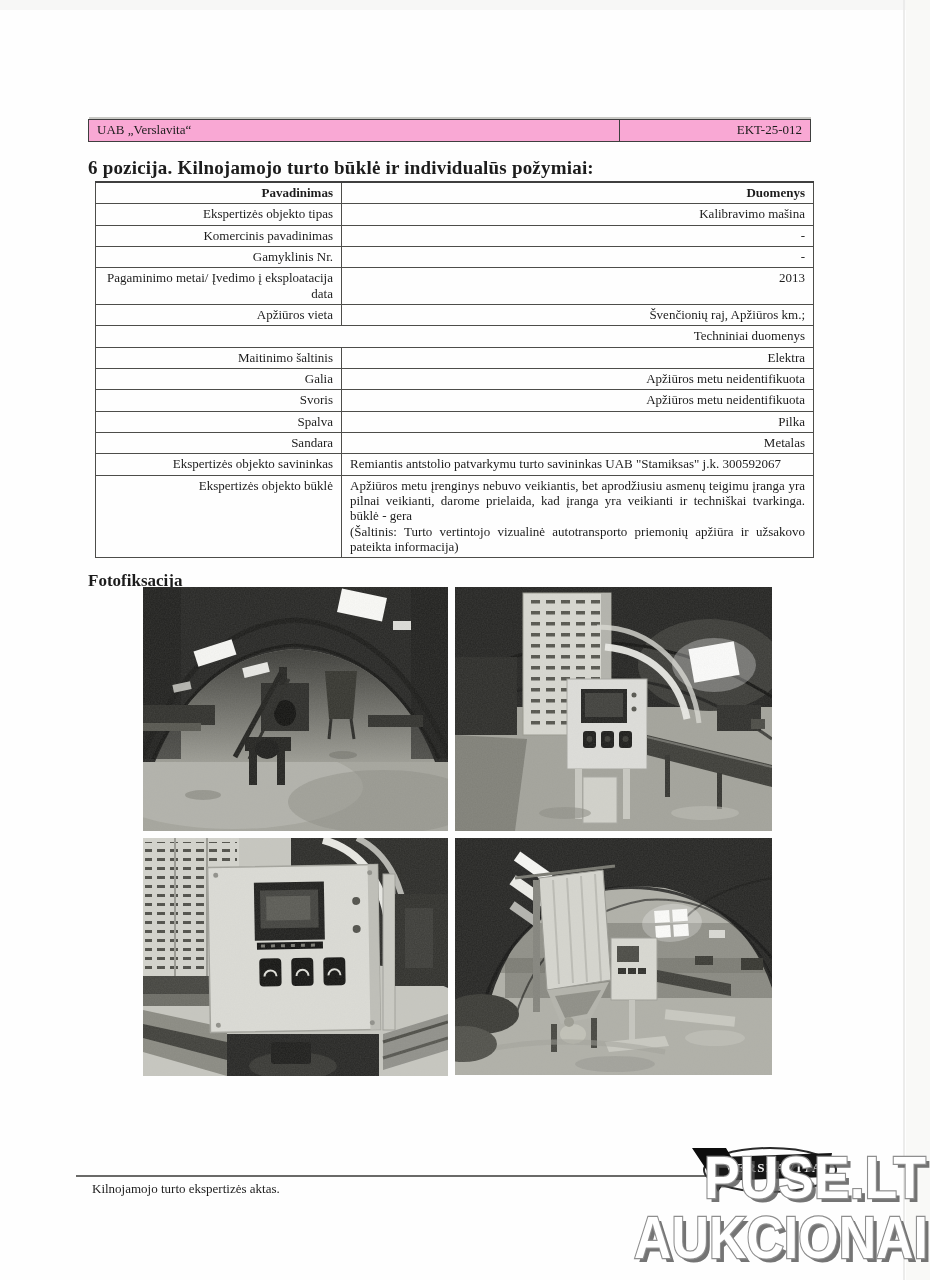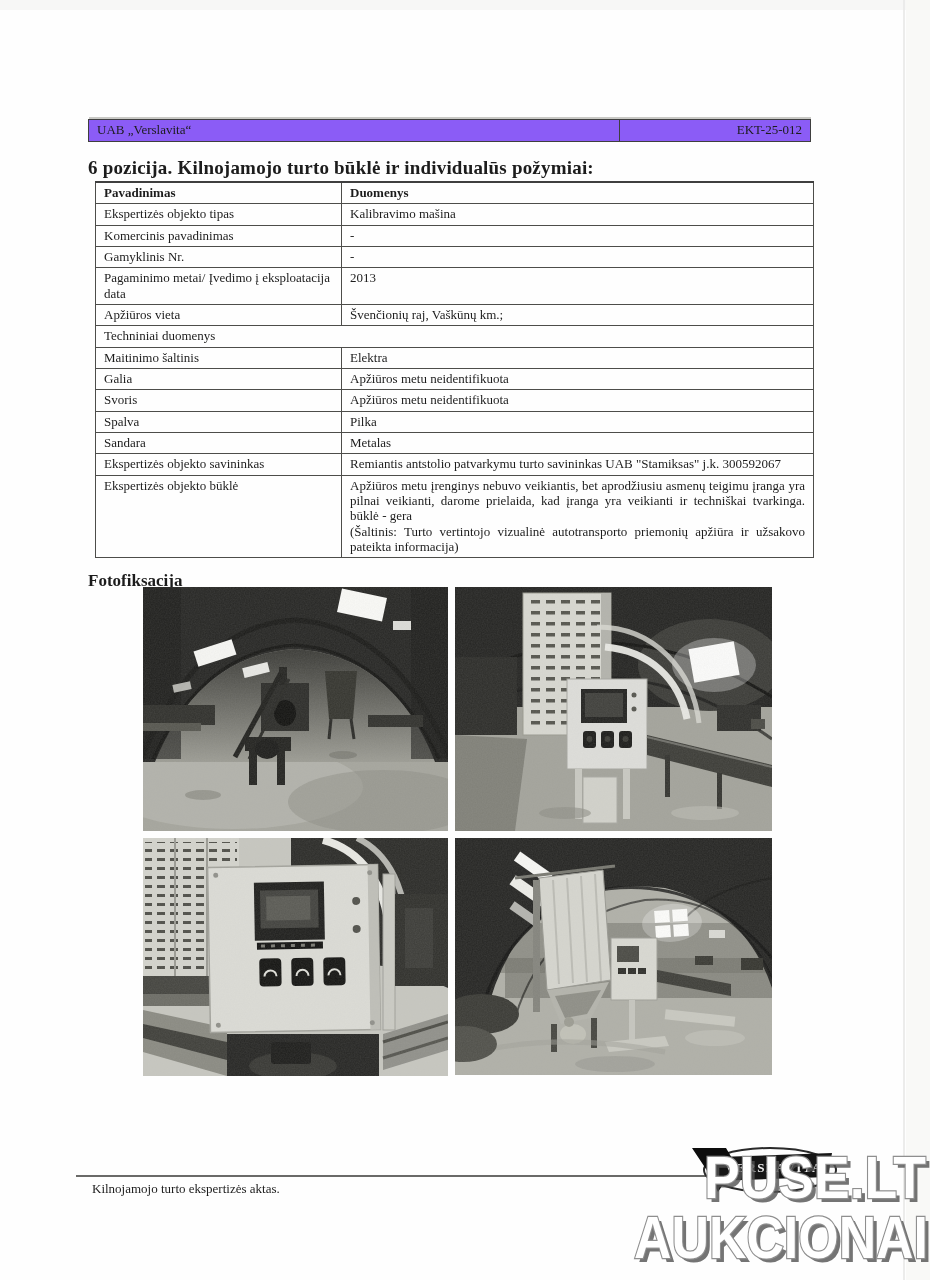--- a/index.html
+++ b/index.html
@@ -7,31 +7,31 @@
     width:930px;height:1280px;position:relative;background:#fefefe;
     font-family:"Liberation Serif", serif;color:#1c1c1c;overflow:hidden;
   }
   
   .scan-top{position:absolute;left:0;top:0;width:930px;height:10px;background:#f4f4f2;opacity:.7;}
   .scan-right-line{position:absolute;left:903px;top:0;width:2px;height:1280px;background:#e9e9e7;opacity:.85;}
   .scan-right-band{position:absolute;left:906px;top:0;width:24px;height:1280px;background:#f7f7f5;opacity:.8;}
 
   
   .doc-header{position:absolute;left:88px;top:119px;width:724px;display:flex;box-shadow:0 -3px 0 -1px #c9c9c5;}
-  .doc-header .cell{border:1px solid #3f3f3f;font-size:13px;padding:2px 8px 3px;background:#8b5cf6;}
+  .doc-header .cell{border:1px solid #3f3f3f;font-size:13px;padding:2px 8px 3px;background:#f9a8d4;}
   .doc-header .c-left{width:514px;}
   .doc-header .c-right{width:174px;border-left:none;text-align:right;}
 
   .doc-title{position:absolute;left:88px;top:157px;font-size:19px;font-weight:bold;letter-spacing:.2px;}
 
   
   table.spec{position:absolute;left:95px;top:181px;width:719px;border-collapse:collapse;border-top:2px solid #3f3f3f;}
   table.spec td,table.spec th{
     border:1px solid #4d4d4a;font-size:13px;line-height:1.18;
-    padding:2px 8px 3px;vertical-align:top;text-align:left;font-weight:normal;
+    padding:2px 8px 3px;vertical-align:top;text-align:right;font-weight:normal;
   }
   table.spec th{font-weight:bold;}
   table.spec td.lbl{width:229px;}
   table.spec td.val{}
   table.spec td.val.just{text-align:justify;white-space:pre-line;}
 
   .foto-heading{position:absolute;left:88px;top:571px;font-size:17px;font-weight:bold;}
 
   .photo-grid{
     position:absolute;left:143px;top:587px;width:629px;
@@ -78,21 +78,21 @@
       <tr>
         <td class="lbl">Gamyklinis Nr.</td>
         <td class="val">-</td>
       </tr>
       <tr>
         <td class="lbl">Pagaminimo metai/ Įvedimo į eksploatacija data</td>
         <td class="val">2013</td>
       </tr>
       <tr>
         <td class="lbl">Apžiūros vieta</td>
-        <td class="val">Švenčionių raj, Vaškūnų km.;</td>
+        <td class="val">Švenčionių raj, Apžiūros km.;</td>
       </tr>
       <tr>
         <td colspan="2" class="lbl">Techniniai duomenys</td>
       </tr>
       <tr>
         <td class="lbl">Maitinimo šaltinis</td>
         <td class="val">Elektra</td>
       </tr>
       <tr>
         <td class="lbl">Galia</td>

